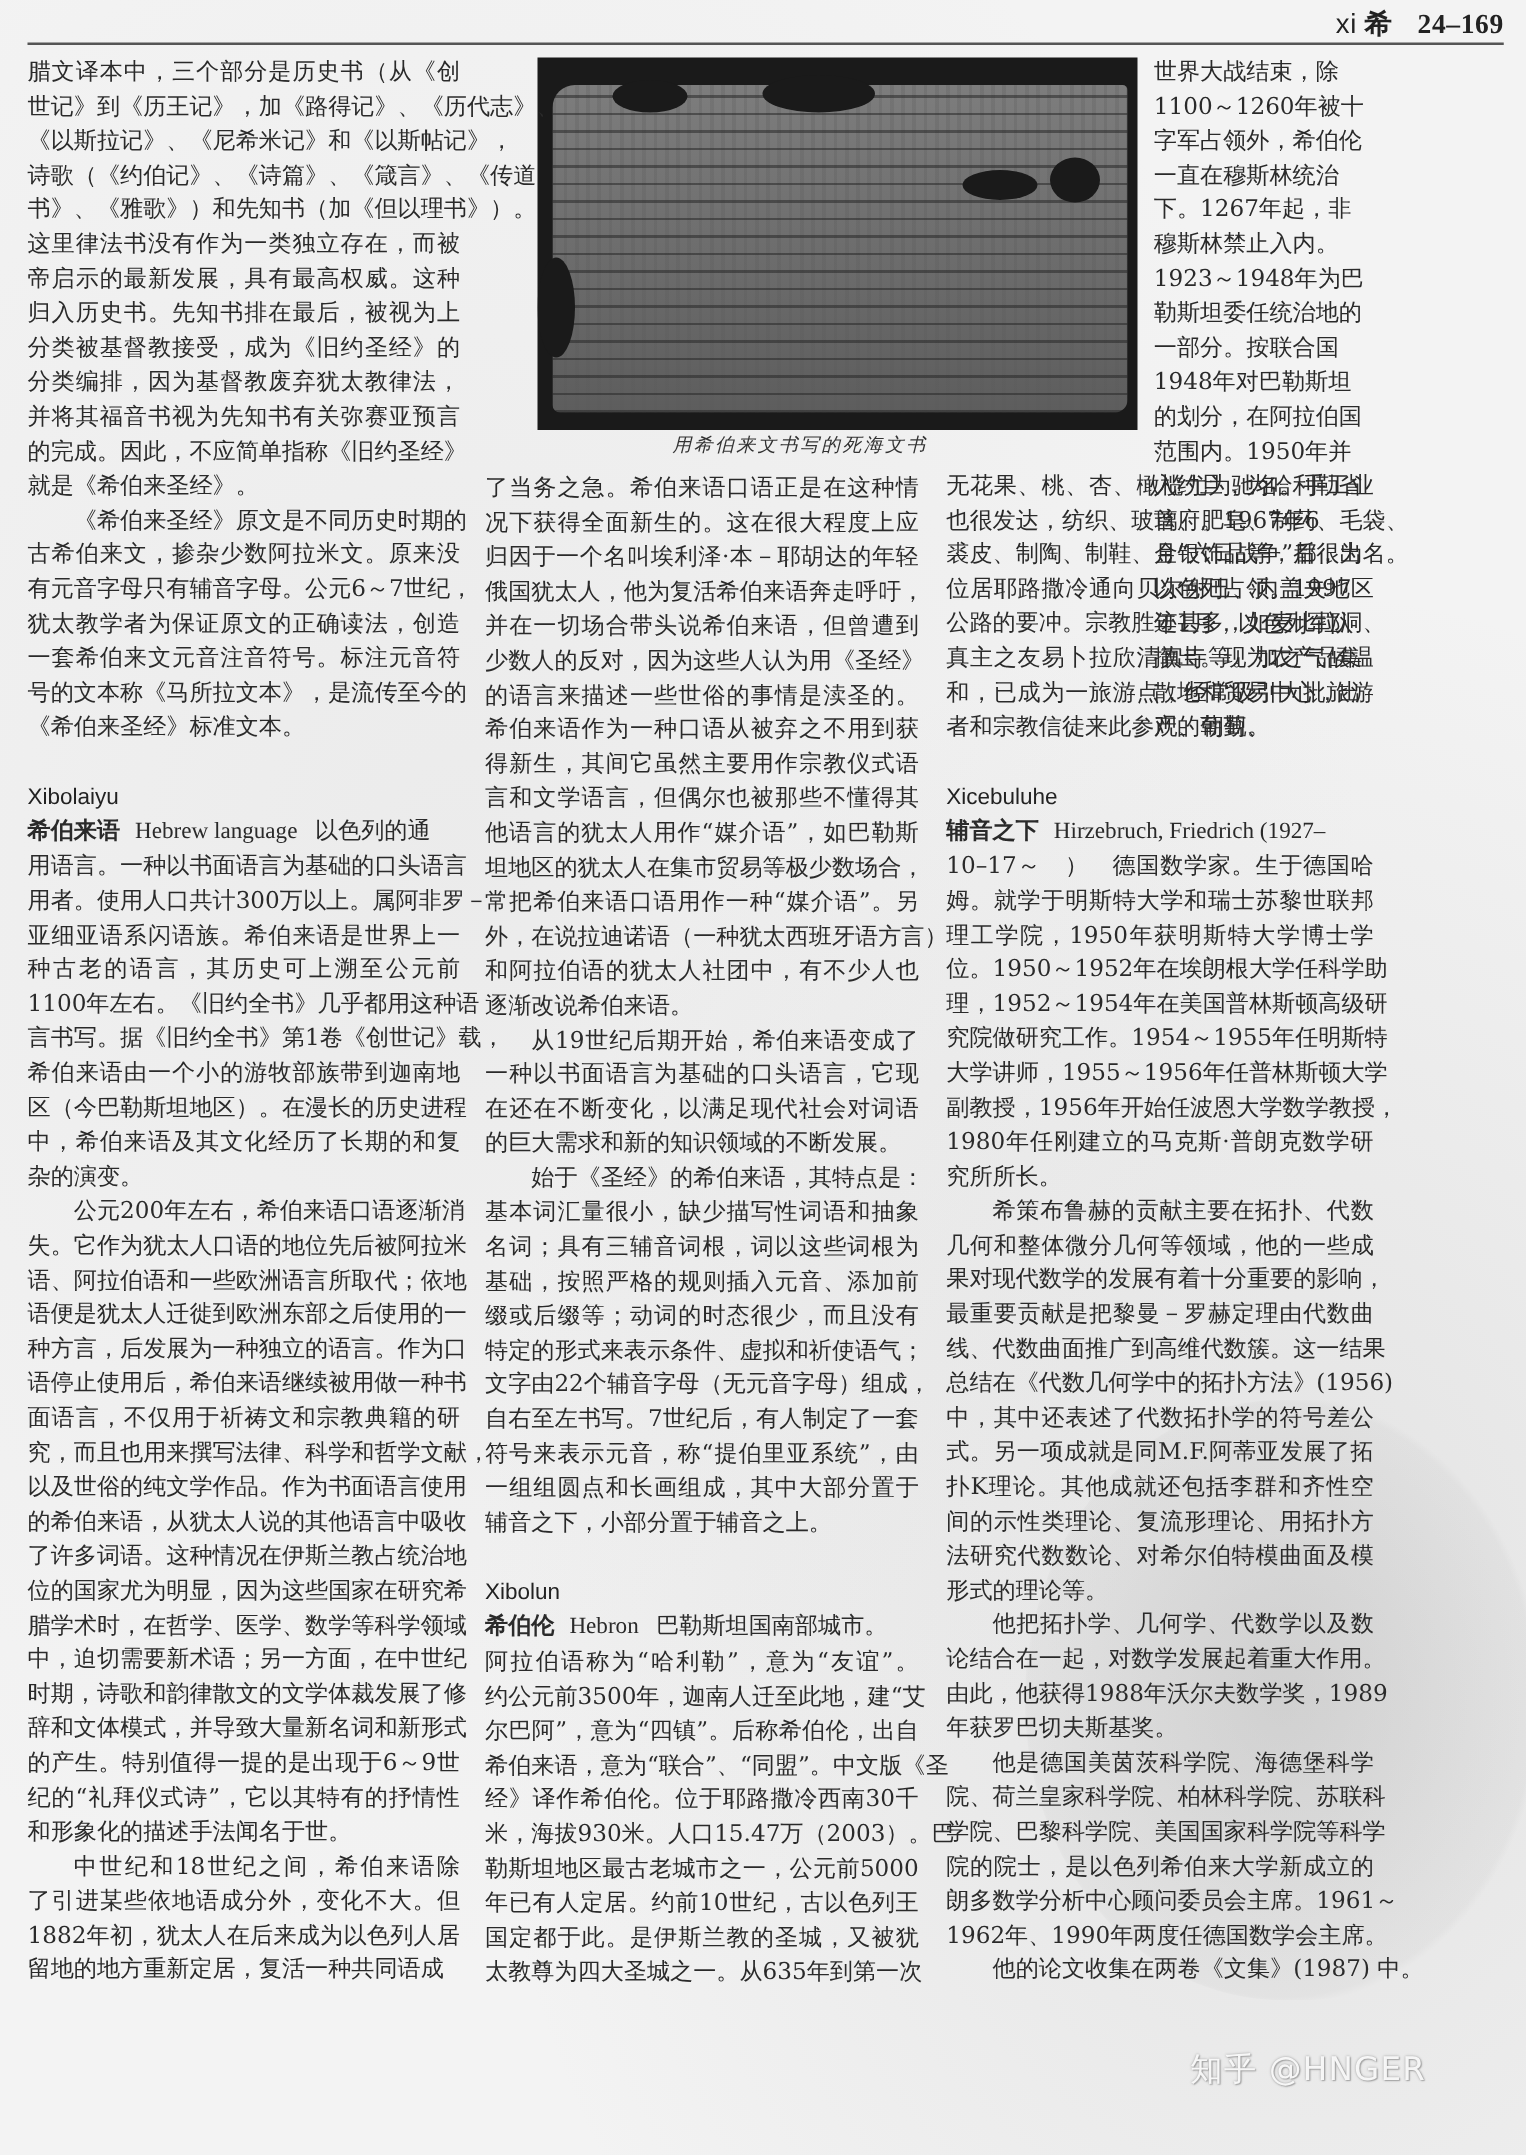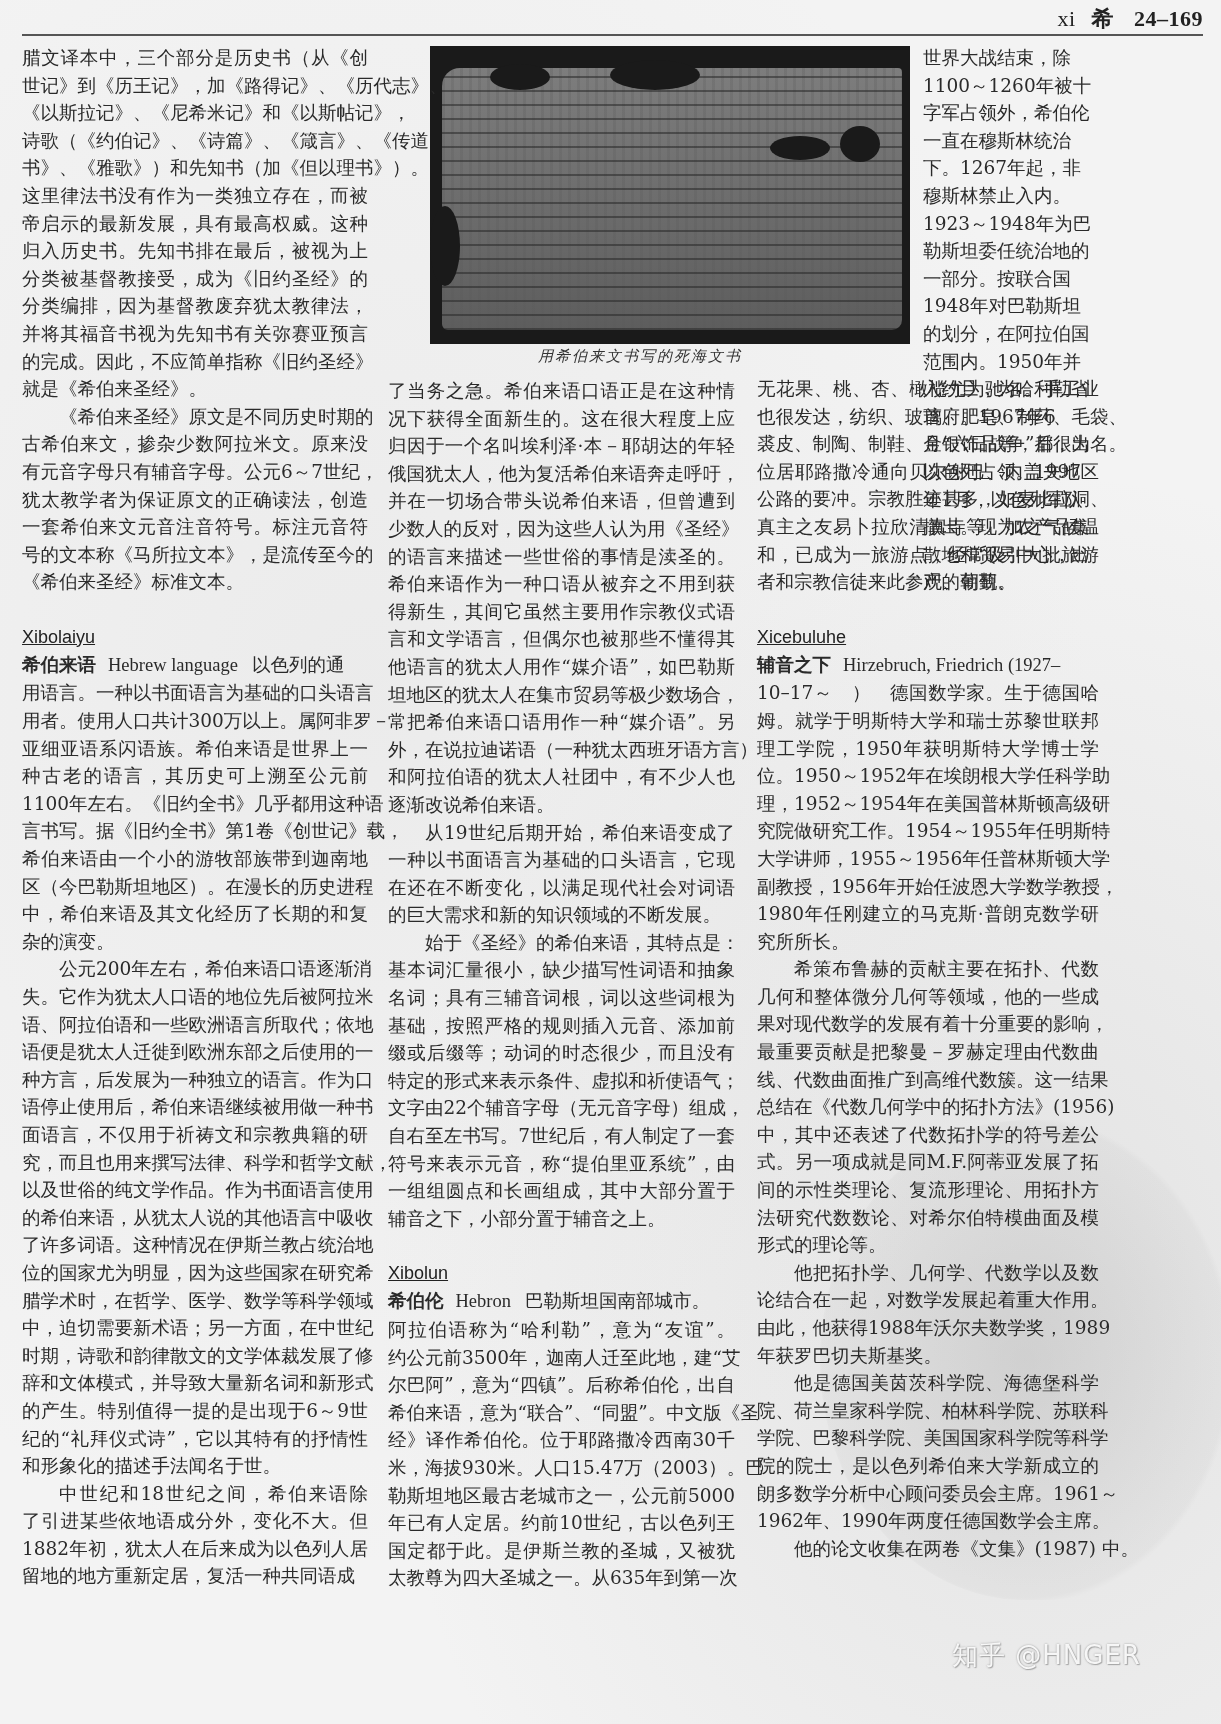--- a/index.html
+++ b/index.html
@@ -16,42 +16,41 @@
       radial-gradient(ellipse at 30% 40%, rgba(200,200,200,0.18), transparent 60%),
       radial-gradient(ellipse at 85% 75%, rgba(180,180,180,0.25), transparent 45%),
       #f3f3f3;
   }
   .running-head {
     position:absolute; right:18px; top:4px;
     font-size:22px; font-weight:bold; color:#222;
     font-family:"Liberation Serif", serif;
     letter-spacing:0.5px;
   }
-  .running-head .pinyin { font-family:Liberation Serif, serif; font-weight:normal; margin-right:10px; }
+  .running-head .pinyin { font-family:Liberation Sans, sans-serif; font-weight:normal; }
   .running-head .hanzi { margin-right:14px; }
   .head-rule {
     position:absolute; left:22px; right:18px; top:34px; height:0;
     border-top:2px solid #555;
   }
   .col {
     position:absolute; top:44px;
     font-size:18.5px; line-height:27.6px;
     text-align:justify;
   }
   .col-left { left:22px; width:346px; }
   .col-mid { left:388px; width:347px; top:377px; }
   .col-right { left:757px; width:342px; }
   .col p { margin:0; text-indent:0; }
   .col .line { display:block; white-space:nowrap; text-align:justify; text-align-last:justify; }
   .col .line.last { text-align-last:left; }
   .entry-pinyin {
     font-family:"Liberation Sans", "DejaVu Sans", sans-serif;
     font-size:18px; margin-top:28px; line-height:27px;
     color:#222;
-    text-decoration:underline;
   }
   .entry-head { font-weight:bold; font-family:"DejaVu Sans", sans-serif; }
   .entry-en { font-family:"Liberation Serif", serif; margin:0 14px 0 12px; }
   .figure {
     position:absolute; left:430px; top:46px; width:480px; height:298px;
     background:#1a1a1a;
     overflow:hidden;
   }
   .figure .scroll {
     position:absolute; left:12px; top:22px; right:8px; bottom:14px;
@@ -263,20 +262,21 @@
     </p>
   <p id="r-e-p2">
       <span class="line" style="padding-left: 2em;">希策布鲁赫的贡献主要在拓扑、代数</span>
       <span class="line">几何和整体微分几何等领域，他的一些成</span>
       <span class="line">果对现代数学的发展有着十分重要的影响，</span>
       <span class="line">最重要贡献是把黎曼－罗赫定理由代数曲</span>
       <span class="line">线、代数曲面推广到高维代数簇。这一结果</span>
       <span class="line">总结在《代数几何学中的拓扑方法》(1956)</span>
       <span class="line">中，其中还表述了代数拓扑学的符号差公</span>
       <span class="line">式。另一项成就是同M.F.阿蒂亚发展了拓</span>
+      <span class="line">扑K理论。其他成就还包括李群和齐性空</span>
       <span class="line">间的示性类理论、复流形理论、用拓扑方</span>
       <span class="line">法研究代数数论、对希尔伯特模曲面及模</span>
       <span class="line last">形式的理论等。</span>
     </p>
   <p id="r-e-p3">
       <span class="line" style="padding-left: 2em;">他把拓扑学、几何学、代数学以及数</span>
       <span class="line">论结合在一起，对数学发展起着重大作用。</span>
       <span class="line">由此，他获得1988年沃尔夫数学奖，1989</span>
       <span class="line last">年获罗巴切夫斯基奖。</span>
     </p>

